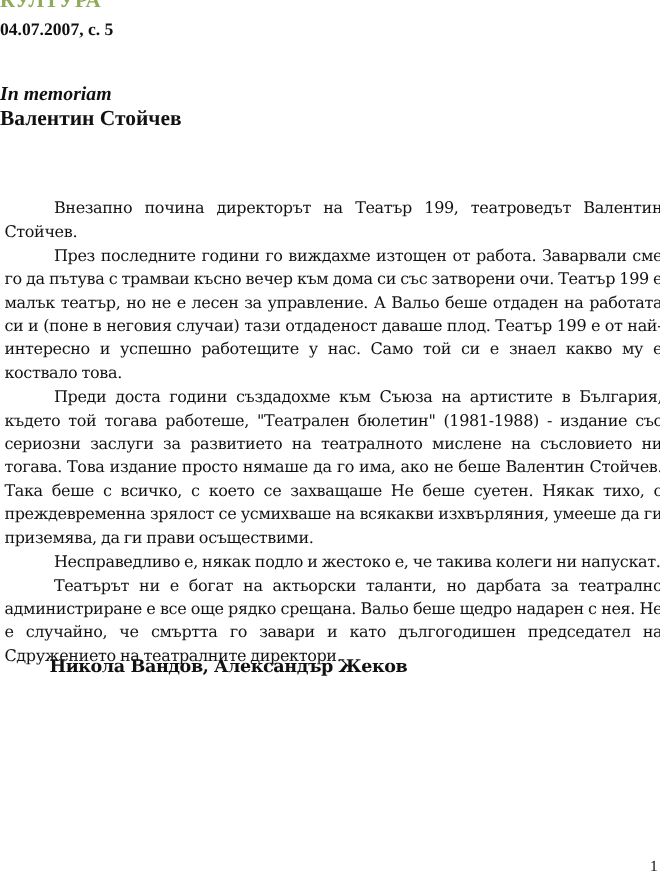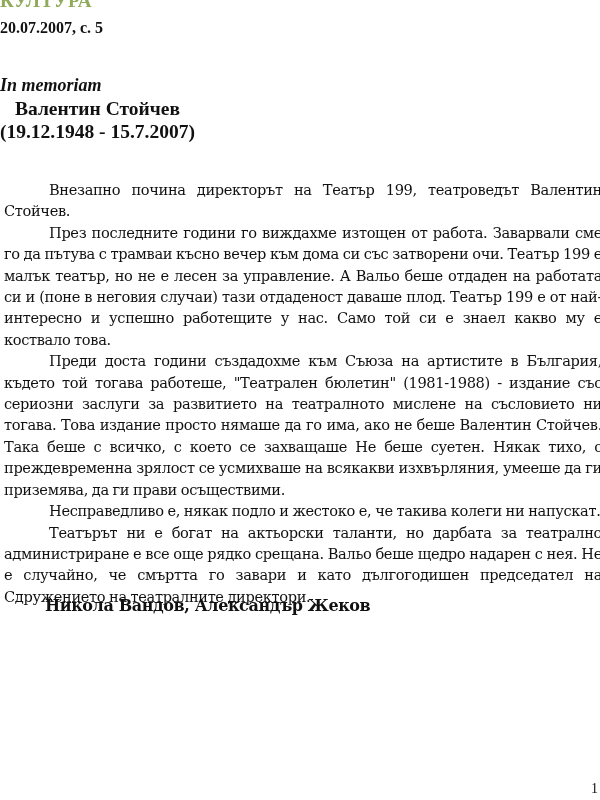--- a/index.html
+++ b/index.html
@@ -48,21 +48,21 @@
     }
     .title {
       position: absolute;
       left: 0;
       top: 97px;
       font-family: "Liberation Serif", serif;
       font-weight: bold;
       font-size: 19.5px;
       line-height: 23px;
     }
-    .title div { white-space: nowrap; text-align: center; }
+    .title div { white-space: nowrap; }
     .article-body {
       position: absolute;
       left: 4px;
       top: 179px;
       width: 598px;
       font-family: "DejaVu Serif", serif;
       font-size: 14.6px;
       line-height: 21.4px;
       text-align: justify;
       letter-spacing: -0.35px;
@@ -88,27 +88,26 @@
       top: 781px;
       font-family: "Liberation Serif", serif;
       font-size: 14px;
       line-height: 16px;
     }
   </style>
 </head>
 <body>
 
 <div class="section-label">КУЛТУРА</div>
-<div class="date-line">20.07.2007, с. 5</div>
+<div class="date-line">04.07.2007, с. 5</div>
 
 <div class="rubric">In memoriam</div>
 
 <div class="title">
   <div>Валентин Стойчев</div>
-  <div>(19.12.1948 - 15.7.2007)</div>
 </div>
 
 <div class="article-body">
   <p>Внезапно почина директорът на Театър 199, театроведът Валентин Стойчев.</p>
   <p>През последните години го виждахме изтощен от работа. Заварвали сме го да пътува с трамваи късно вечер към дома си със затворени очи. Театър 199 е малък театър, но не е лесен за управление. А Вальо беше отдаден на работата си и (поне в неговия случаи) тази отдаденост даваше плод. Театър 199 е от най-интересно и успешно работещите у нас. Само той си е знаел какво му е коствало това.</p>
   <p>Преди доста години създадохме към Съюза на артистите в България, където той тогава работеше, "Театрален бюлетин" (1981-1988) - издание със сериозни заслуги за развитието на театралното мислене на съсловието ни тогава. Това издание просто нямаше да го има, ако не беше Валентин Стойчев. Така беше с всичко, с което се захващаше Не беше суетен. Някак тихо, с преждевременна зрялост се усмихваше на всякакви изхвърляния, умееше да ги приземява, да ги прави осъществими.</p>
   <p>Несправедливо е, някак подло и жестоко е, че такива колеги ни напускат.</p>
   <p>Театърът ни е богат на актьорски таланти, но дарбата за театрално администриране е все още рядко срещана. Вальо беше щедро надарен с нея. Не е случайно, че смъртта го завари и като дългогодишен председател на Сдружението на театралните директори.</p>
 </div>
 

